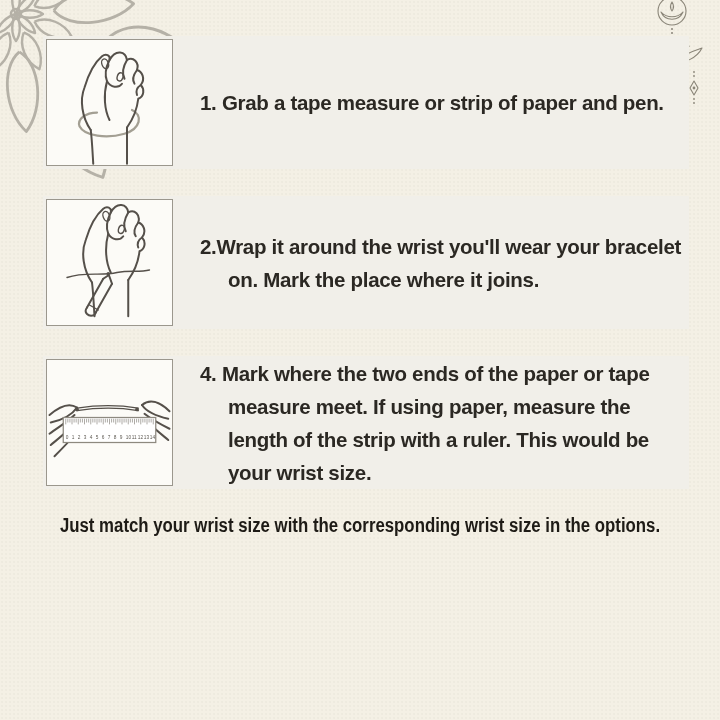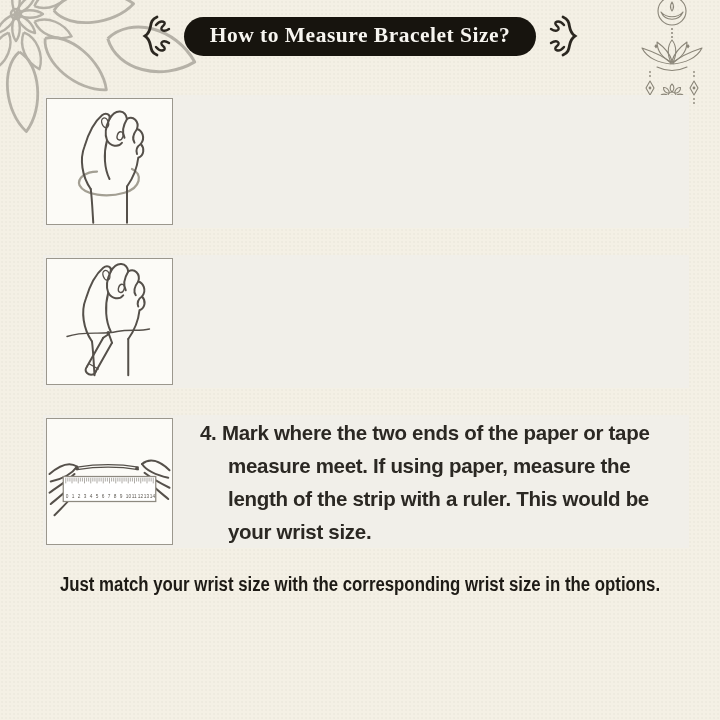--- a/index.html
+++ b/index.html
@@ -167,66 +167,51 @@
       <circle cx="24" cy="88" r="1.4"></circle>
         <circle cx="68" cy="88" r="1.4"></circle>
       <circle cx="46" cy="96" r="1.5"></circle>
       <circle cx="46" cy="132" r=".9"></circle>
         <circle cx="46" cy="136" r=".9"></circle>
         <circle cx="46" cy="140" r=".9"></circle>
     </g>
   </svg>
 
 
-  <div class="badge-row">
-    <svg class="flourish left" width="34" height="46" viewBox="0 0 34 46">
-      <g class="flo">
-        <path d="M20,4 C10,8 17,17 8,23 C17,29 10,38 20,42"></path>
-        <path d="M19,12 C24,6 31,9 26,13 C22,16 26,20 32,16" stroke-width="2.4"></path>
-        <path d="M19,34 C24,40 31,37 26,33 C22,30 26,26 32,30" stroke-width="2.4"></path>
-      </g>
-    </svg>
-    <div class="badge">How to Measure Bracelet Size?</div>
-    <svg class="flourish right" width="34" height="46" viewBox="0 0 34 46">
-      <g class="flo">
-        <path d="M20,4 C10,8 17,17 8,23 C17,29 10,38 20,42"></path>
-        <path d="M19,12 C24,6 31,9 26,13 C22,16 26,20 32,16" stroke-width="2.4"></path>
-        <path d="M19,34 C24,40 31,37 26,33 C22,30 26,26 32,30" stroke-width="2.4"></path>
-      </g>
-    </svg>
-  </div>
 
   <div class="steps">
 
     <div class="step">
       <div class="illus-frame">
         <svg viewBox="0 0 100 100">
           <path class="tape" d="M68,56 C77,60 75,71 62,75 C48,79 30,77 26,69 C24,63 31,58 40,58"></path>
           <use href="#fist-art"></use>
         </svg>
       </div>
+      <p class="step-text">1. Grab a tape measure or strip of paper and pen.</p>
     </div>
 
     <div class="step">
       <div class="illus-frame">
         <svg viewBox="0 0 100 100">
           <g transform="translate(1,-6)">
             <use href="#fist-art"></use>
           </g>
           <path class="art-thin" d="M16,62 C30,57 44,61 56,58 C66,56 74,58 82,56"></path>
           <circle cx="49" cy="59" r="1.4" fill="var(--line-art)"></circle>
           <g class="art">
             <path d="M45,63 L32,86"></path>
             <path d="M52,67 L39,90"></path>
             <path d="M45,63 L49.5,60 L52,67"></path>
             <path d="M32,86 C29,90 33,94 38,92 L39,90"></path>
             <path d="M34,84 L41,88" stroke-width="1.1"></path>
           </g>
         </svg>
       </div>
+      <p class="step-text">2.Wrap it around the wrist you'll wear your bracelet on. Mark the place where it joins.</p>
     </div>
 
     <div class="step">
       <div class="illus-frame">
         <svg viewBox="0 0 100 100">
           <g class="art">
             <path d="M2,44 C10,37 18,34 24,38"></path>
             <path d="M24,38 C20,44 12,48 3,50"></path>
             <path d="M2,59 C10,53 17,49 22,44"></path>
             <path d="M3,68 C9,63 14,59 18,55"></path>

